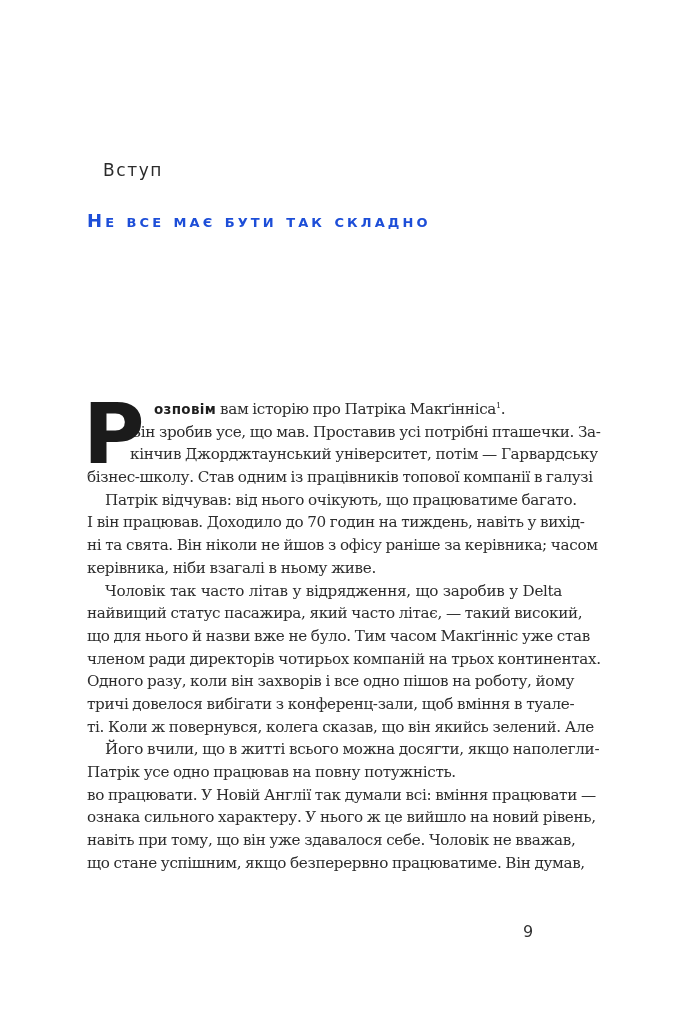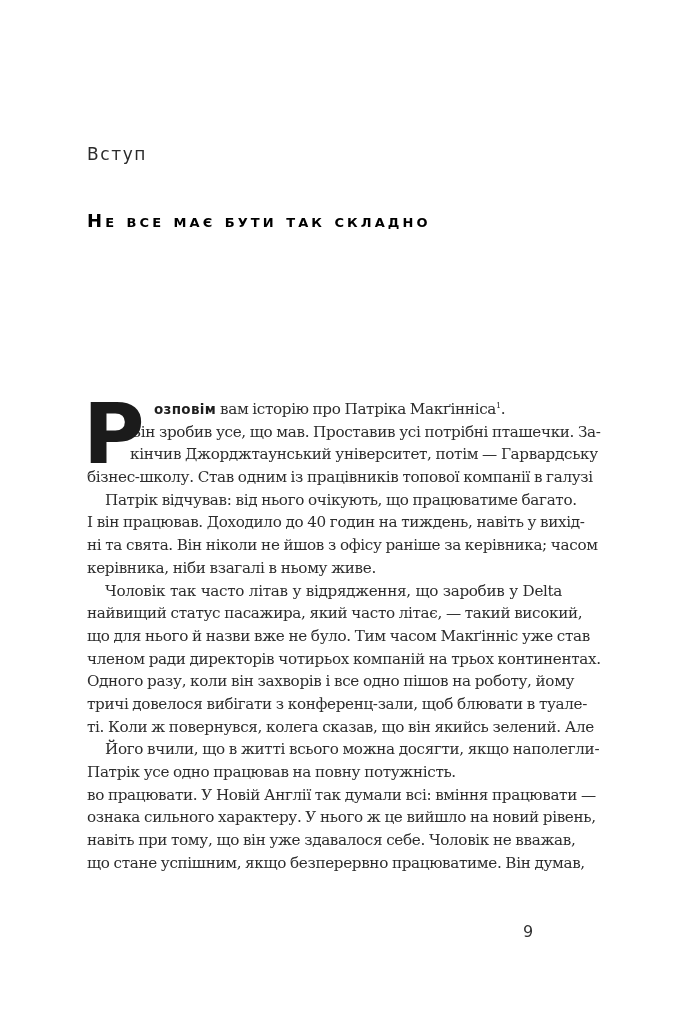--- a/index.html
+++ b/index.html
@@ -22,32 +22,32 @@
     }
     .section-label {
       position: absolute;
       left: 87px;
       top: 144px;
       font-family: "DejaVu Sans", sans-serif;
       font-size: 17px;
       letter-spacing: 1.6px;
       color: #2b2b2b;
       font-weight: normal;
-      margin: 0;
+      margin: 16px;
     }
     .chapter-title {
       position: absolute;
       left: 87px;
       top: 210px;
       font-family: "DejaVu Sans", sans-serif;
       font-size: 18px;
       font-weight: bold;
       letter-spacing: 3.1px;
       font-variant: small-caps;
-      color: #000000;
+      color: #1d4ed8;
       margin: 0;
       white-space: nowrap;
     }
     .body {
       position: absolute;
       left: 87px;
       top: 398px;
       width: 475px;
       font-family: "DejaVu Serif", serif;
       font-size: 15.2px;
@@ -116,30 +116,30 @@
 
   <div class="body">
     <span class="dropcap">Р</span>
 
     <span class="line dc last"><span class="lead-word">озповім</span><span> вам історію про Патріка Макґінніса</span><sup class="fn">1</sup><span>.</span></span>
     <span class="line dc">Він зробив усе, що мав. Проставив усі потрібні пташечки. За-</span>
     <span class="line dc">кінчив Джорджтаунський університет, потім — Гарвардську</span>
     <span class="line">бізнес-школу. Став одним із працівників топової компанії в галузі</span>
 
     <span class="line indent">Патрік відчував: від нього очікують, що працюватиме багато.</span>
-    <span class="line">І він працював. Доходило до 40 годин на тиждень, навіть у вихід-</span>
+    <span class="line">І він працював. Доходило до 70 годин на тиждень, навіть у вихід-</span>
     <span class="line">ні та свята. Він ніколи не йшов з офісу раніше за керівника; часом</span>
     <span class="line last">керівника, ніби взагалі в ньому живе.</span>
 
     <span class="line indent">Чоловік так часто літав у відрядження, що заробив у Delta</span>
     <span class="line">найвищий статус пасажира, який часто літає, — такий високий,</span>
     <span class="line">що для нього й назви вже не було. Тим часом Макґінніс уже став</span>
     <span class="line">членом ради директорів чотирьох компаній на трьох континентах.</span>
     <span class="line">Одного разу, коли він захворів і все одно пішов на роботу, йому</span>
-    <span class="line">тричі довелося вибігати з конференц-зали, щоб блювати в туале-</span>
+    <span class="line">тричі довелося вибігати з конференц-зали, щоб вміння в туале-</span>
     <span class="line">ті. Коли ж повернувся, колега сказав, що він якийсь зелений. Але</span>
     <span class="line indent">Його вчили, що в житті всього можна досягти, якщо наполегли-</span>
 
     <span class="line last">Патрік усе одно працював на повну потужність.</span>
     <span class="line">во працювати. У Новій Англії так думали всі: вміння працювати —</span>
     <span class="line">ознака сильного характеру. У нього ж це вийшло на новий рівень,</span>
     <span class="line">навіть при тому, що він уже здавалося себе. Чоловік не вважав,</span>
     <span class="line">що стане успішним, якщо безперервно працюватиме. Він думав,</span>
   </div>
 

